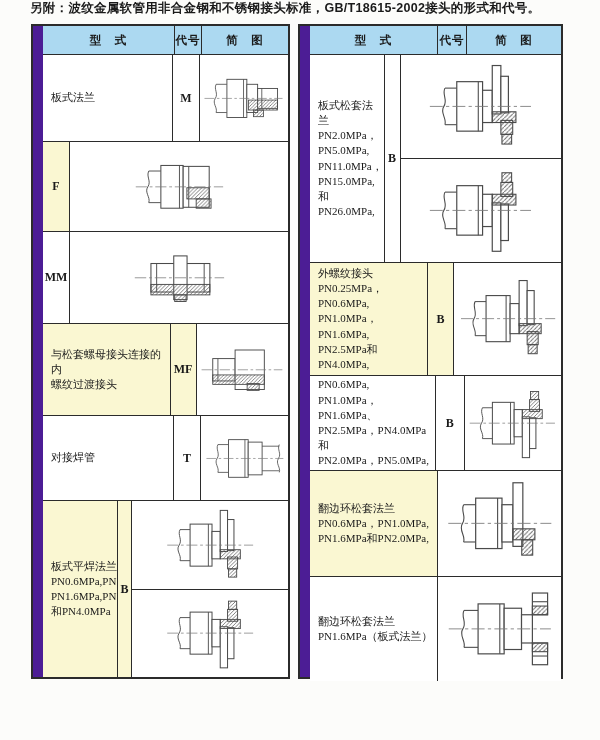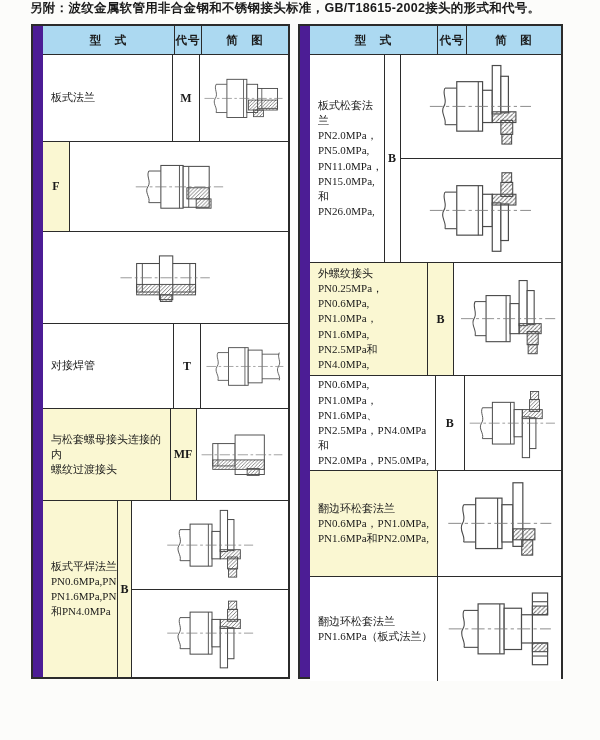--- a/index.html
+++ b/index.html
@@ -117,35 +117,61 @@
             <line x1="60" y1="23" x2="60" y2="67" stroke="#4a4a4a" stroke-width="1"></line>
             <rect x="58" y="46" width="24" height="12" fill="url(#h2)" stroke="#4a4a4a" stroke-width="1"></rect>
             <rect x="68" y="58" width="16" height="10" fill="url(#h2)" stroke="#4a4a4a" stroke-width="1"></rect>
             <line x1="3" y1="45" x2="97" y2="45" stroke="#7a7a7a" stroke-width="0.8" stroke-dasharray="12 3 3 3"></line>
           </svg>
         </span>
     </div>
   </div>
 
   <div class="row" style="height:92px" data-hl="false">
+    <div class="cell code col-code">MM</div>
     <div class="cell diag col-diag">
       <span class="dslot">
           <svg viewBox="0 0 100 90" preserveAspectRatio="xMidYMid meet" xmlns="http://www.w3.org/2000/svg">
             <defs>
               <pattern id="h3" width="4" height="4" patternUnits="userSpaceOnUse">
                 <path d="M0 4 L4 0" stroke="#666" stroke-width="0.9"></path>
               </pattern>
             </defs>
             <rect x="20" y="30" width="26" height="30" fill="#fff" stroke="#4a4a4a" stroke-width="1.1"></rect>
             <line x1="26" y1="30" x2="26" y2="60" stroke="#4a4a4a" stroke-width="1"></line>
             <rect x="56" y="30" width="26" height="30" fill="#fff" stroke="#4a4a4a" stroke-width="1.1"></rect>
             <line x1="76" y1="30" x2="76" y2="60" stroke="#4a4a4a" stroke-width="1"></line>
             <rect x="44" y="22" width="14" height="46" fill="#fff" stroke="#4a4a4a" stroke-width="1.1"></rect>
             <rect x="20" y="52" width="62" height="11" fill="url(#h3)" stroke="#4a4a4a" stroke-width="1"></rect>
             <rect x="45" y="63" width="12" height="7" fill="url(#h3)" stroke="#4a4a4a" stroke-width="1"></rect>
+            <line x1="3" y1="45" x2="97" y2="45" stroke="#7a7a7a" stroke-width="0.8" stroke-dasharray="12 3 3 3"></line>
+          </svg>
+        </span>
+    </div>
+  </div>
+
+  <div class="row" style="height:92px" data-hl="true">
+    <div class="cell type col-type">
+        <span class="label">与松套螺母接头连接的内
+螺纹过渡接头</span>
+      </div>
+    <div class="cell code col-code">MF</div>
+    <div class="cell diag col-diag">
+      <span class="dslot">
+          <svg viewBox="0 0 100 90" preserveAspectRatio="xMidYMid meet" xmlns="http://www.w3.org/2000/svg">
+            <defs>
+              <pattern id="h4" width="4" height="4" patternUnits="userSpaceOnUse">
+                <path d="M0 4 L4 0" stroke="#666" stroke-width="0.9"></path>
+              </pattern>
+            </defs>
+            <rect x="16" y="32" width="26" height="26" fill="#fff" stroke="#4a4a4a" stroke-width="1.1"></rect>
+            <line x1="22" y1="32" x2="22" y2="58" stroke="#4a4a4a" stroke-width="1"></line>
+            <rect x="42" y="22" width="34" height="46" fill="#fff" stroke="#4a4a4a" stroke-width="1.1"></rect>
+            <rect x="16" y="51" width="60" height="11" fill="url(#h4)" stroke="#4a4a4a" stroke-width="1"></rect>
+            <rect x="56" y="61" width="14" height="8" fill="url(#h4)" stroke="#4a4a4a" stroke-width="1"></rect>
             <line x1="3" y1="45" x2="97" y2="45" stroke="#7a7a7a" stroke-width="0.8" stroke-dasharray="12 3 3 3"></line>
           </svg>
         </span>
     </div>
   </div>
 
   <div class="row" style="height:85px" data-hl="false">
     <div class="cell type col-type">
         <span class="label">对接焊管</span>
       </div>
@@ -160,45 +186,20 @@
             </defs>
             <path d="M17 28 C14 34 20 39 16 45 C12 51 19 56 17 62" fill="none" stroke="#4a4a4a" stroke-width="1"></path>
             <line x1="17" y1="28" x2="30" y2="28" stroke="#4a4a4a" stroke-width="1"></line>
             <line x1="17" y1="62" x2="30" y2="62" stroke="#4a4a4a" stroke-width="1"></line>
             <rect x="30" y="22" width="24" height="46" fill="#fff" stroke="#4a4a4a" stroke-width="1.1"></rect>
             <line x1="50" y1="22" x2="50" y2="68" stroke="#4a4a4a" stroke-width="1"></line>
             <rect x="54" y="25" width="17" height="40" fill="#fff" stroke="#4a4a4a" stroke-width="1.1"></rect>
             <line x1="71" y1="30" x2="92" y2="30" stroke="#4a4a4a" stroke-width="1"></line>
             <line x1="71" y1="60" x2="92" y2="60" stroke="#4a4a4a" stroke-width="1"></line>
             <path d="M92 28 C89 34 95 39 91 45 C87 51 94 56 92 62" fill="none" stroke="#4a4a4a" stroke-width="1"></path>
-            <line x1="3" y1="45" x2="97" y2="45" stroke="#7a7a7a" stroke-width="0.8" stroke-dasharray="12 3 3 3"></line>
-          </svg>
-        </span>
-    </div>
-  </div>
-
-  <div class="row" style="height:92px" data-hl="true">
-    <div class="cell type col-type">
-        <span class="label">与松套螺母接头连接的内
-螺纹过渡接头</span>
-      </div>
-    <div class="cell code col-code">MF</div>
-    <div class="cell diag col-diag">
-      <span class="dslot">
-          <svg viewBox="0 0 100 90" preserveAspectRatio="xMidYMid meet" xmlns="http://www.w3.org/2000/svg">
-            <defs>
-              <pattern id="h4" width="4" height="4" patternUnits="userSpaceOnUse">
-                <path d="M0 4 L4 0" stroke="#666" stroke-width="0.9"></path>
-              </pattern>
-            </defs>
-            <rect x="16" y="32" width="26" height="26" fill="#fff" stroke="#4a4a4a" stroke-width="1.1"></rect>
-            <line x1="22" y1="32" x2="22" y2="58" stroke="#4a4a4a" stroke-width="1"></line>
-            <rect x="42" y="22" width="34" height="46" fill="#fff" stroke="#4a4a4a" stroke-width="1.1"></rect>
-            <rect x="16" y="51" width="60" height="11" fill="url(#h4)" stroke="#4a4a4a" stroke-width="1"></rect>
-            <rect x="56" y="61" width="14" height="8" fill="url(#h4)" stroke="#4a4a4a" stroke-width="1"></rect>
             <line x1="3" y1="45" x2="97" y2="45" stroke="#7a7a7a" stroke-width="0.8" stroke-dasharray="12 3 3 3"></line>
           </svg>
         </span>
     </div>
   </div>
 
   <div class="row" style="height:180px" data-hl="true">
     <div class="cell type col-type">
         <span class="label">板式平焊法兰
 PN0.6MPa,PN1.0MPa,

